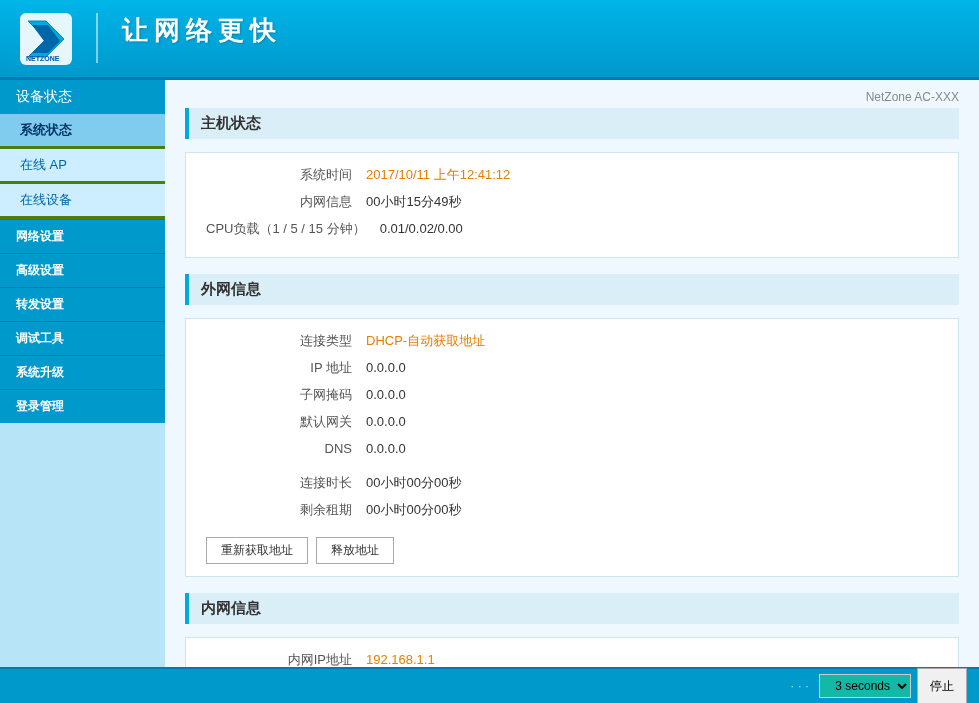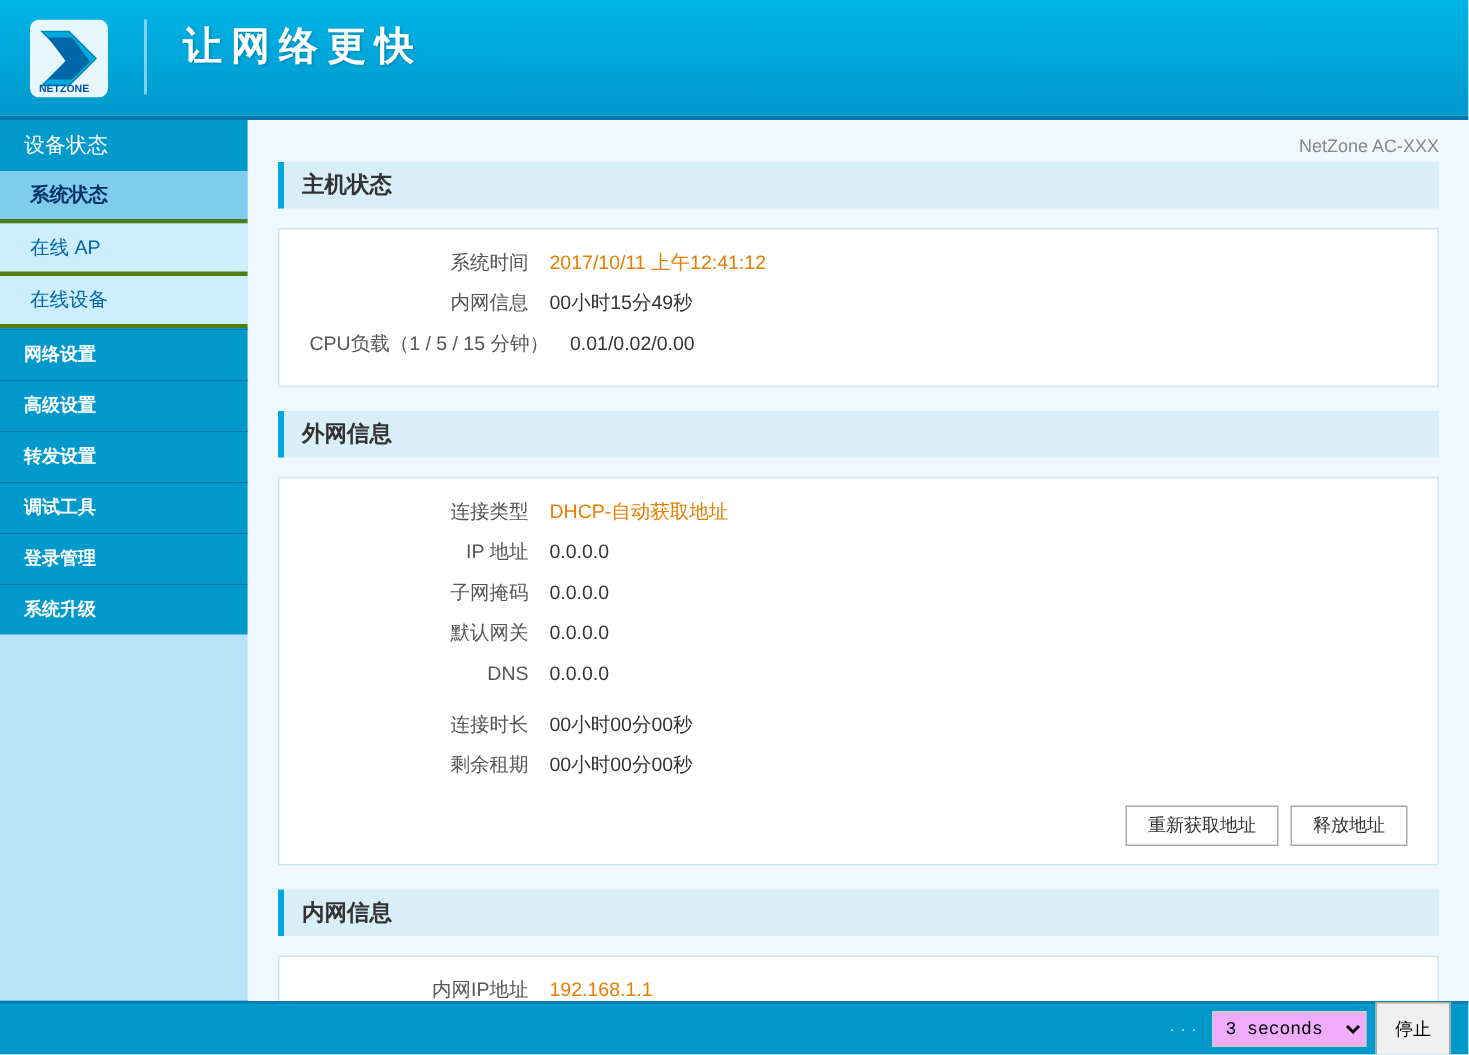--- a/index.html
+++ b/index.html
@@ -135,21 +135,20 @@
       font-size: 13px;
     }
     .info-value.default {
       color: #333;
     }
 
     .button-row {
       display: flex;
       gap: 8px;
       margin-top: 16px;
-      justify-content: flex-end;
     }
     .btn {
       padding: 4px 14px;
       background: white;
       border: 1px solid #aaa;
       font-size: 12px;
       color: #333;
       cursor: pointer;
       font-family: 'Microsoft YaHei', sans-serif;
     }
@@ -167,23 +166,24 @@
     }
     #footer-dots {
       color: rgba(255,255,255,0.7);
       font-size: 12px;
       margin-right: 4px;
     }
     #refresh-select {
       height: 24px;
       font-size: 12px;
       border: 1px solid #ccc;
-      background: #f0abfc;
+      background: #14b8a6;
       padding: 0 4px;
-      font-family: Liberation Mono, monospace;
+      font-family: Liberation Sans, sans-serif;
+      text-align: right;
     }
     #stop-btn {
       height: 37px;
       padding: 0 12px;
       background: #f0f0f0;
       border: 1px solid #aaa;
       font-size: 12px;
       cursor: pointer;
       font-family: 'Microsoft YaHei', sans-serif;
     }
@@ -210,22 +210,22 @@
     <div class="sidebar-group">
       <div class="sidebar-group-title">设备状态</div>
       <div class="sidebar-item active">系统状态</div>
       <div class="sidebar-item">在线 AP</div>
       <div class="sidebar-item">在线设备</div>
     </div>
     <div class="sidebar-group-title-plain">网络设置</div>
     <div class="sidebar-group-title-plain">高级设置</div>
     <div class="sidebar-group-title-plain">转发设置</div>
     <div class="sidebar-group-title-plain">调试工具</div>
+    <div class="sidebar-group-title-plain">系统升级</div>
     <div class="sidebar-group-title-plain">登录管理</div>
-    <div class="sidebar-group-title-plain">系统升级</div>
   </div>
 
   <div id="content">
     <div id="content-inner">
       <div id="device-model">NetZone AC-XXX</div>
 
       <div class="section-title">主机状态</div>
       <div class="info-box">
         <div class="info-row">
           <span class="info-label">系统时间</span>

